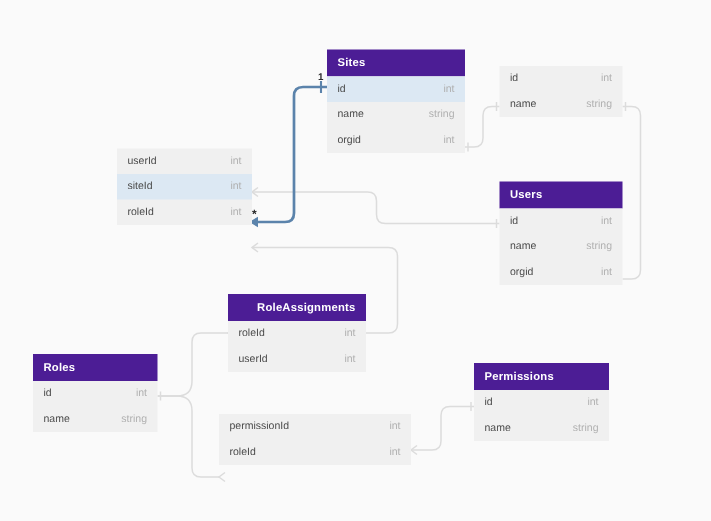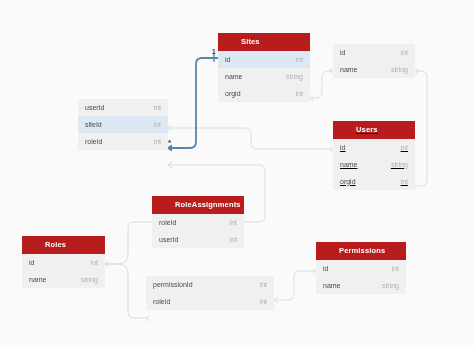--- a/index.html
+++ b/index.html
@@ -19,26 +19,26 @@
     left:0; top:0;
     width:474px; height:347px;
     pointer-events:none;
   }
   .table-node{
     position:absolute;
     box-sizing:border-box;
     z-index:2;
   }
   .table-header{
-    background:#b91c1c;
+    background:#4c1d95;
     color:#ffffff;
     font-size:7.5px;
     font-weight:bold;
     letter-spacing:.15px;
-    padding:5px 7px 5px 23px;
+    padding:5px 7px 5px 7px;
     line-height:1;
     box-sizing:border-box;
     white-space:nowrap;
   }
   .table-body{
     background:#f0f0f0;
     box-sizing:border-box;
   }
   .field-row{
     display:flex;
@@ -177,38 +177,38 @@
           <div class="field-row highlight">
             <span class="field-name">siteId</span>
             <span class="field-type">int</span>
           </div>
           <div class="field-row">
             <span class="field-name">roleId</span>
             <span class="field-type">int</span>
           </div>
         </div>
       </div>
-      <div class="table-node" style="left: 333px; top: 121px; width: 82px; text-decoration: underline;">
+      <div class="table-node" style="left: 333px; top: 121px; width: 82px;">
         <div class="table-header">Users</div>
         <div class="table-body">
           <div class="field-row">
             <span class="field-name">id</span>
             <span class="field-type">int</span>
           </div>
           <div class="field-row">
             <span class="field-name">name</span>
             <span class="field-type">string</span>
           </div>
           <div class="field-row">
             <span class="field-name">orgid</span>
             <span class="field-type">int</span>
           </div>
         </div>
       </div>
-      <div class="table-node" style="left: 152px; top: 196px; width: 92px;">
+      <div class="table-node" style="left: 152px; top: 196px; width: 92px; text-align: right;">
         <div class="table-header">RoleAssignments</div>
         <div class="table-body">
           <div class="field-row">
             <span class="field-name">roleId</span>
             <span class="field-type">int</span>
           </div>
           <div class="field-row">
             <span class="field-name">userId</span>
             <span class="field-type">int</span>
           </div>

